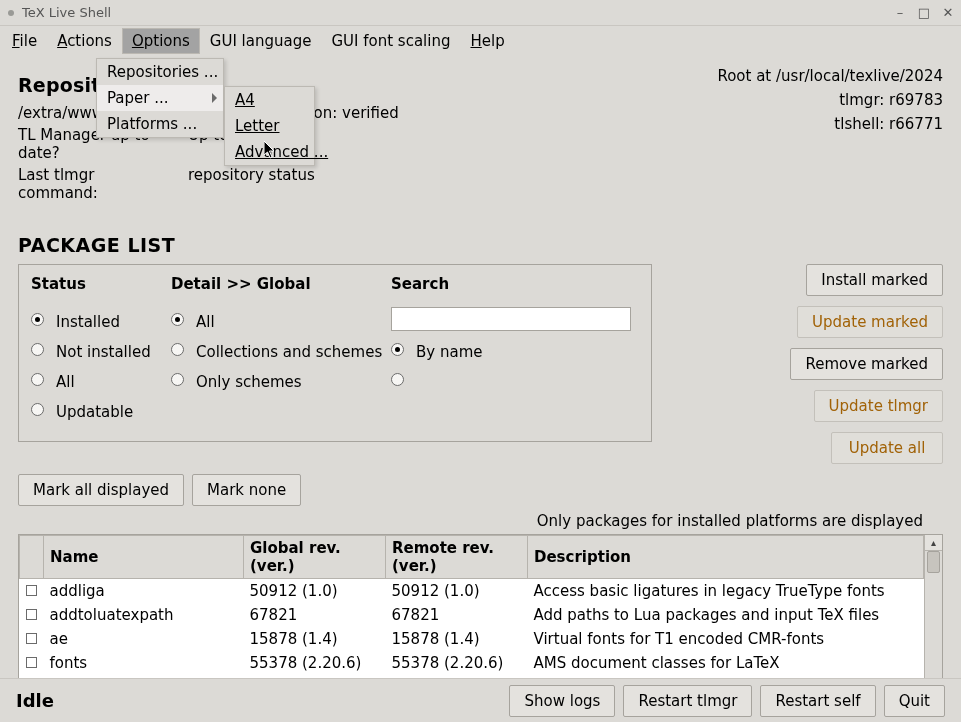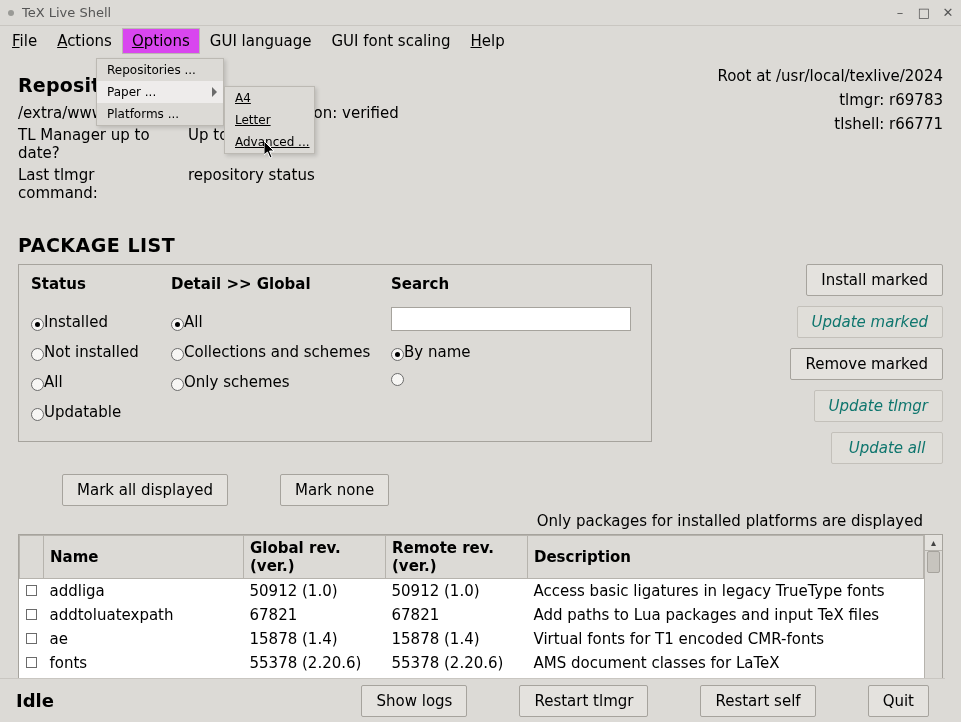--- a/index.html
+++ b/index.html
@@ -38,33 +38,33 @@
     display: flex;
     align-items: flex-end;
     padding: 0 2px;
     font-size: 15px;
   }
   .menubar .menuitem {
     padding: 4px 10px;
     cursor: default;
   }
   .menubar .menuitem.open {
-    background: #d946ef;
+    background: #a3a3a3;
     border: 1px solid #bbb8b2;
     padding: 3px 9px;
   }
 
   
   .dropdown {
     position: absolute;
     background: #dcdad6;
     border: 1px solid #bcb9b3;
     box-shadow: 2px 2px 4px rgba(0,0,0,0.15);
     z-index: 10;
-    font-size: 12px;
+    font-size: 15px;
   }
   .dropdown .ditem {
     padding: 4px 22px 4px 10px;
     cursor: default;
     white-space: nowrap;
     position: relative;
   }
   .dropdown .ditem.highlight { background:#eeeceb; }
   .dropdown .ditem .arrow {
     position: absolute;
@@ -112,21 +112,21 @@
     display: flex;
     padding: 10px 12px 14px 12px;
     gap: 0;
     width: 634px;
   }
   .filter-col { display:flex; flex-direction:column; }
   .filter-col.status { width:140px; }
   .filter-col.detail { width:220px; }
   .filter-col.search { flex:1; }
   .filter-col h4 { margin:0 0 14px 0; font-size:15px; font-weight:bold; }
-  .radio-row { display:flex; align-items:flex-end; margin:6px 0; font-size:15px; }
+  .radio-row { display:flex; align-items:flex-start; gap:12px; margin:6px 0; font-size:15px; }
   .radio {
     width:13px; height:13px; border:1px solid #6b6b6b; border-radius:50%;
     display:inline-flex; align-items:center; justify-content:center;
     background:#f7f6f4;
   }
   .radio .dot { width:5px; height:5px; background:#000; border-radius:50%; }
   .search-input {
     width:240px; height:24px;
     background:#fff; border:1px solid #a6a39d;
     padding:0 4px;
@@ -140,23 +140,22 @@
   }
   .btn {
     min-width:112px;
     padding:6px 14px;
     background:#e4e2de;
     border:1px solid #a6a39d;
     font-size:15px;
     text-align:center;
     cursor:default;
     border-radius:2px;
-    margin-left:44px;
-  }
-  .btn.disabled { color:#0f766e; background:#e0ded9; border-color:#c3c0ba;font-style:italic; }
+  }
+  .btn.disabled { color:#a16207; background:#e0ded9; border-color:#c3c0ba; }
   .btn-row { display:flex; gap:8px; margin:10px 0 4px 0; }
 
   .note-right { text-align:right; font-size:15px; margin:6px 16px 4px 0; padding-right:4px; }
 
   
   .table-wrap {
     border:1px solid #a6a39d;
     background:#fff;
     height:210px;
     display:flex;
@@ -197,21 +196,21 @@
     font-size:10px; color:#444;
   }
   .vscrollbar .uparr { top:0; border-bottom:1px solid #b6b3ad; background:#e4e2de;}
   .vscrollbar .thumb {
     position:absolute; top:16px; left:2px; right:2px; height:22px;
     background:#c7c4be; border:1px solid #a6a39d; border-radius:2px;
   }
 
   
   .bottombar {
-    position:absolute; left:0; right:16px; bottom:0;
+    position:absolute; left:0; right:0; bottom:0;
     height:44px;
     background:#dcdad6;
     display:flex;
     align-items:center;
     padding:0 16px;
     border-top:1px solid #c9c6c1;
   }
   .bottombar .status { font-weight:bold; font-size:18px; flex:1; }
   .bottombar .btns { display:flex; gap:8px; }
 

